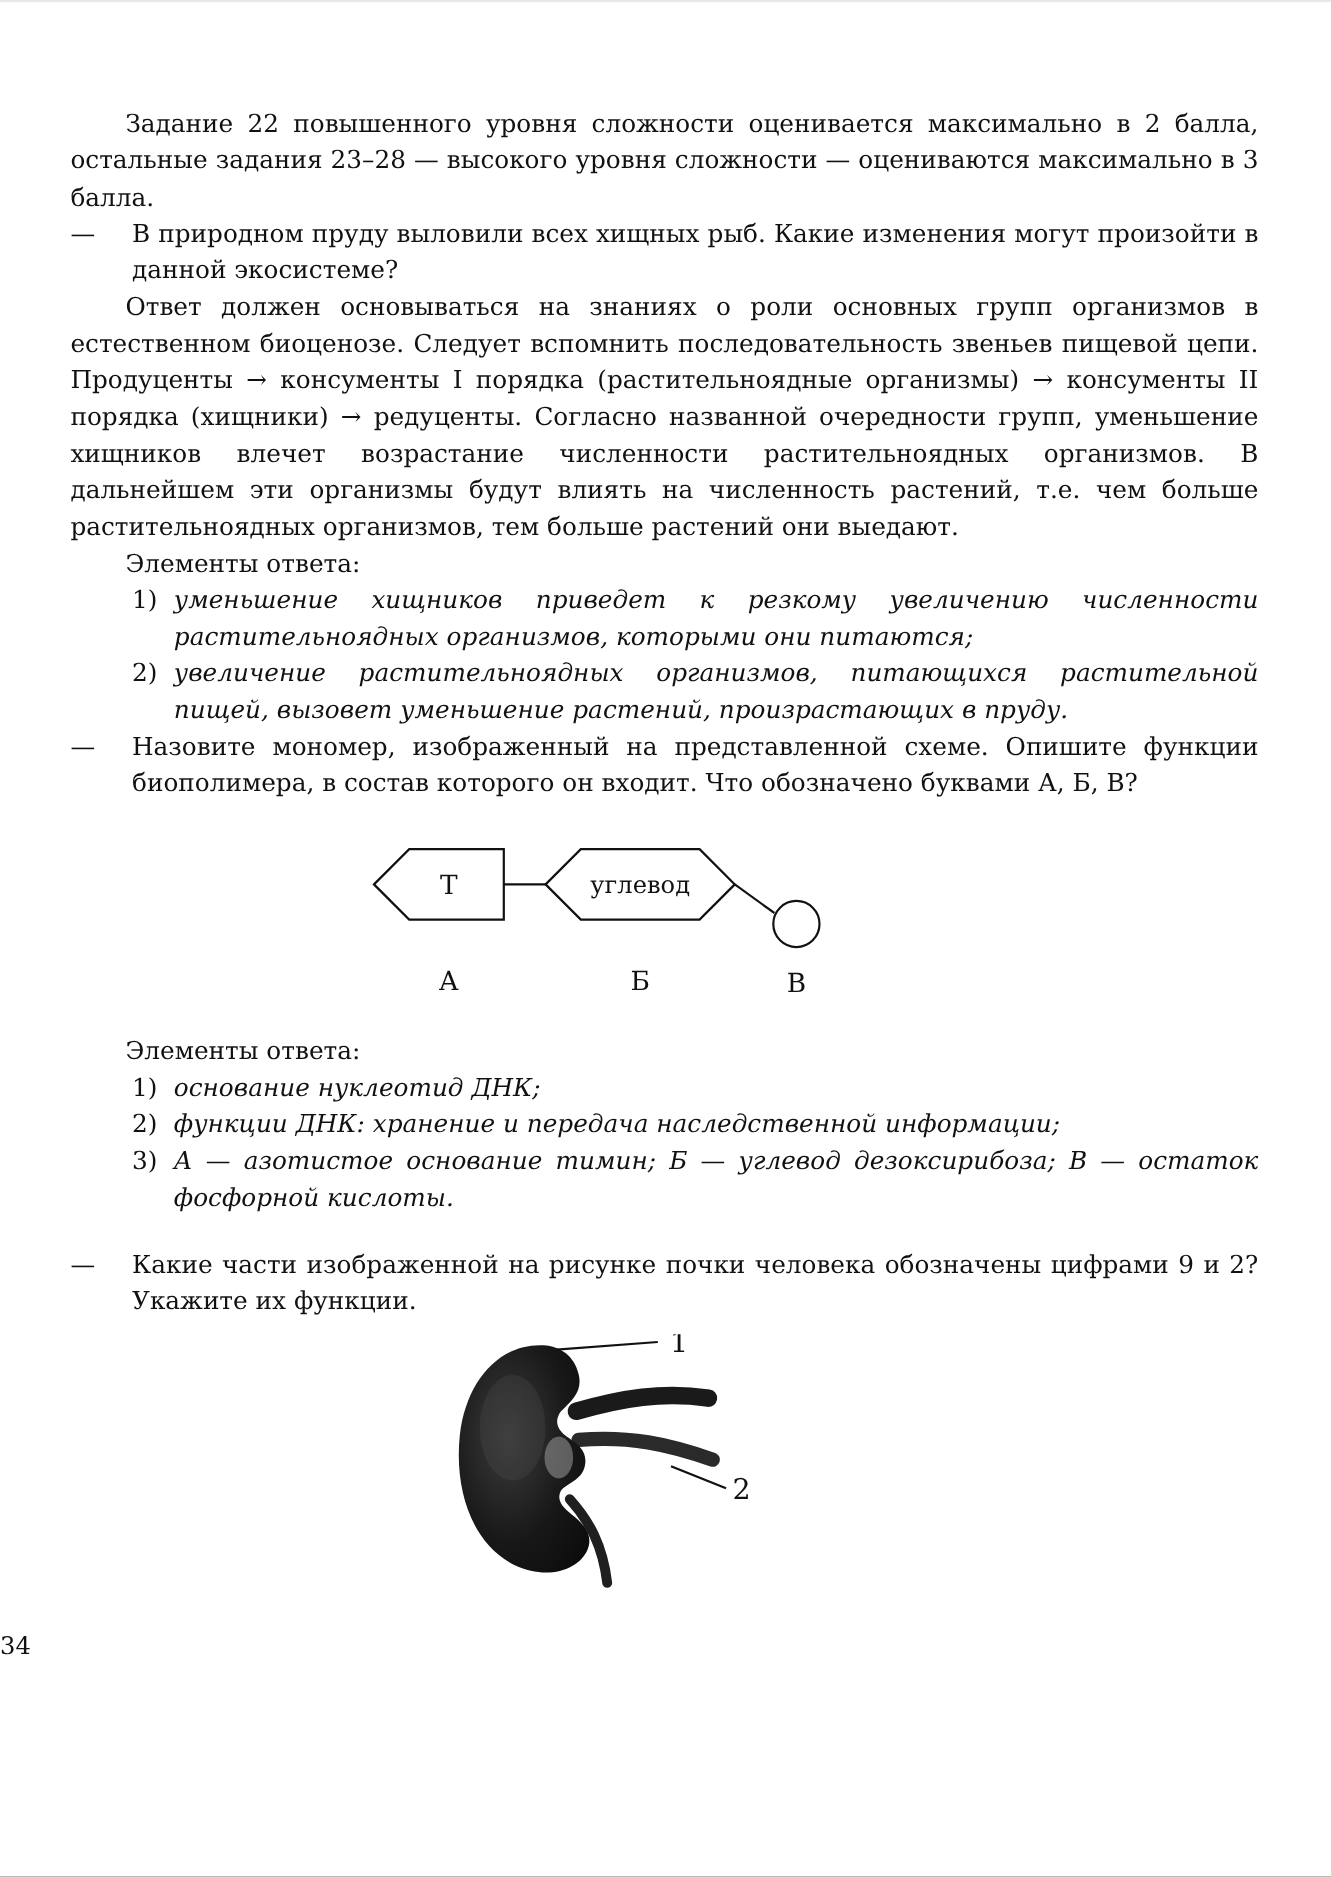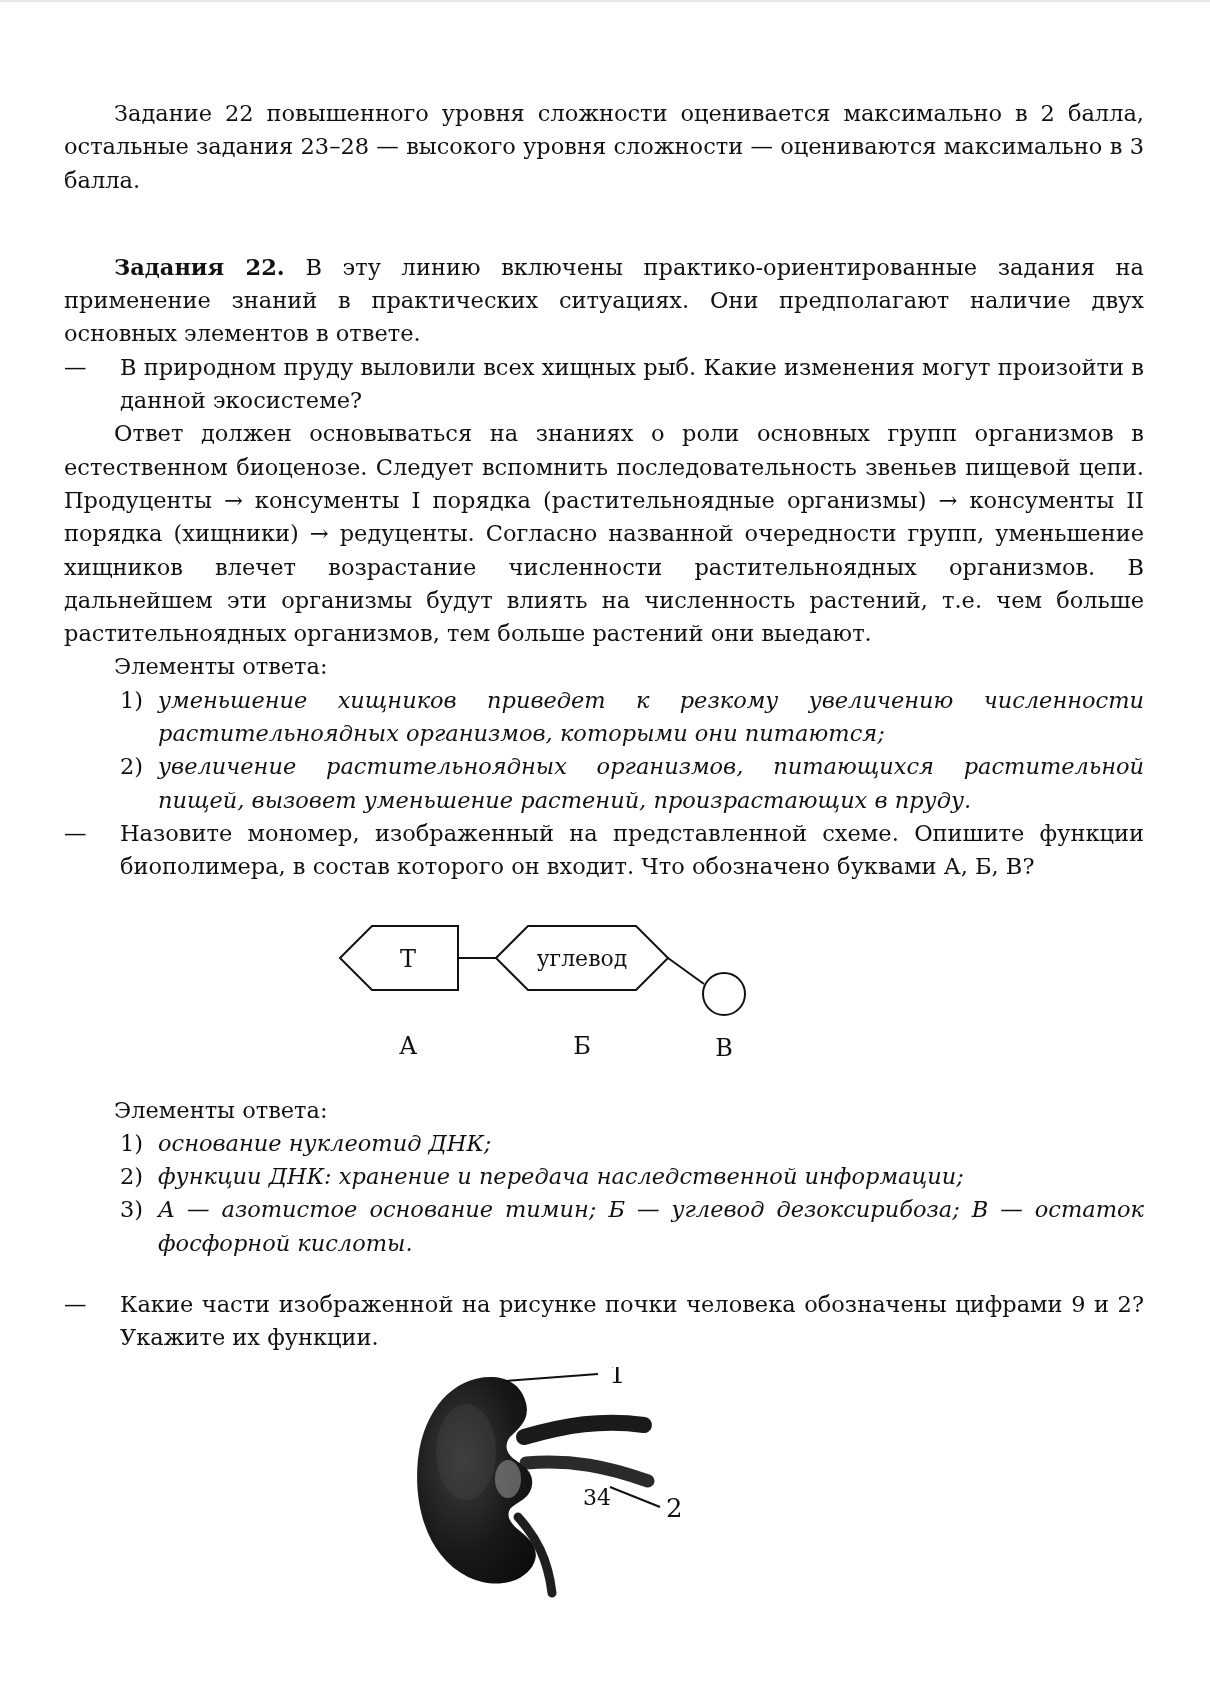--- a/index.html
+++ b/index.html
@@ -19,33 +19,32 @@
   .dash-item { display:flex; font-size:22.5px; line-height:1.48; }
   .dash { flex:0 0 56px; }
   .dash-text { flex:1; text-align:justify; }
   .num-item { display:flex; font-size:22.5px; line-height:1.48; margin-left:56px; }
   .num { flex:0 0 38px; }
   .num-text { flex:1; text-align:justify;font-style:italic; }
   .diagram-wrap { text-align:center; margin:26px 0 6px; transform:translateX(-48px); }
   .kidney-wrap { text-align:center; margin:12px 0 0; transform:translateX(-48px); }
   .page-number {
     position:absolute; left:0; right:16px; bottom:196px;
-    text-align:center; font-size:22px;
+    text-align:left; font-size:22px;
   }
   svg text { font-family:"DejaVu Serif", serif; fill:#111; }
 </style>
 </head>
 <body>
 
 <div class="page">
   <div class="content">
 
     <p class="para indent">Задание 22 повышенного уровня сложности оценивается максимально в 2 балла, остальные задания 23–28 — высокого уровня сложности — оцениваются максимально в 3 балла.</p>
 
-    <p class="para indent mt-lg"><b class="runin">Задания 22.</b> <span>В эту линию включены практико-ориентированные задания на применение знаний в практических ситуациях. Они предполагают наличие двух основных элементов в ответе.</span></p>
 
     <div class="dash-item">
       <span class="dash">—</span>
       <span class="dash-text">В природном пруду выловили всех хищных рыб. Какие изменения могут произойти в данной экосистеме?</span>
     </div>
 
     <p class="para indent">Ответ должен основываться на знаниях о роли основных групп организмов в естественном биоценозе. Следует вспомнить последовательность звеньев пищевой цепи. Продуценты → консументы I порядка (растительноядные организмы) → консументы II порядка (хищники) → редуценты. Согласно названной очередности групп, уменьшение хищников влечет возрастание численности растительноядных организмов. В дальнейшем эти организмы будут влиять на численность растений, т.е. чем больше растительноядных организмов, тем больше растений они выедают.</p>
 
     <p class="para indent">Элементы ответа:</p>
 

